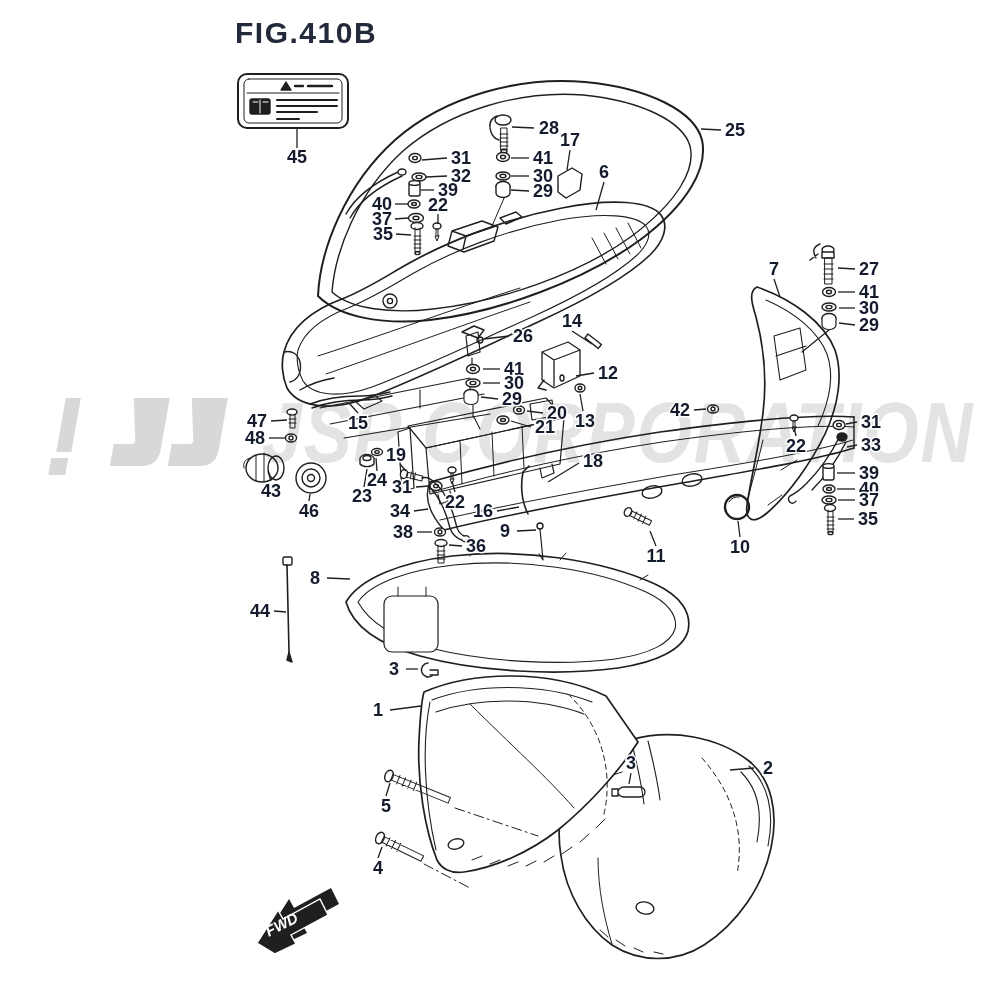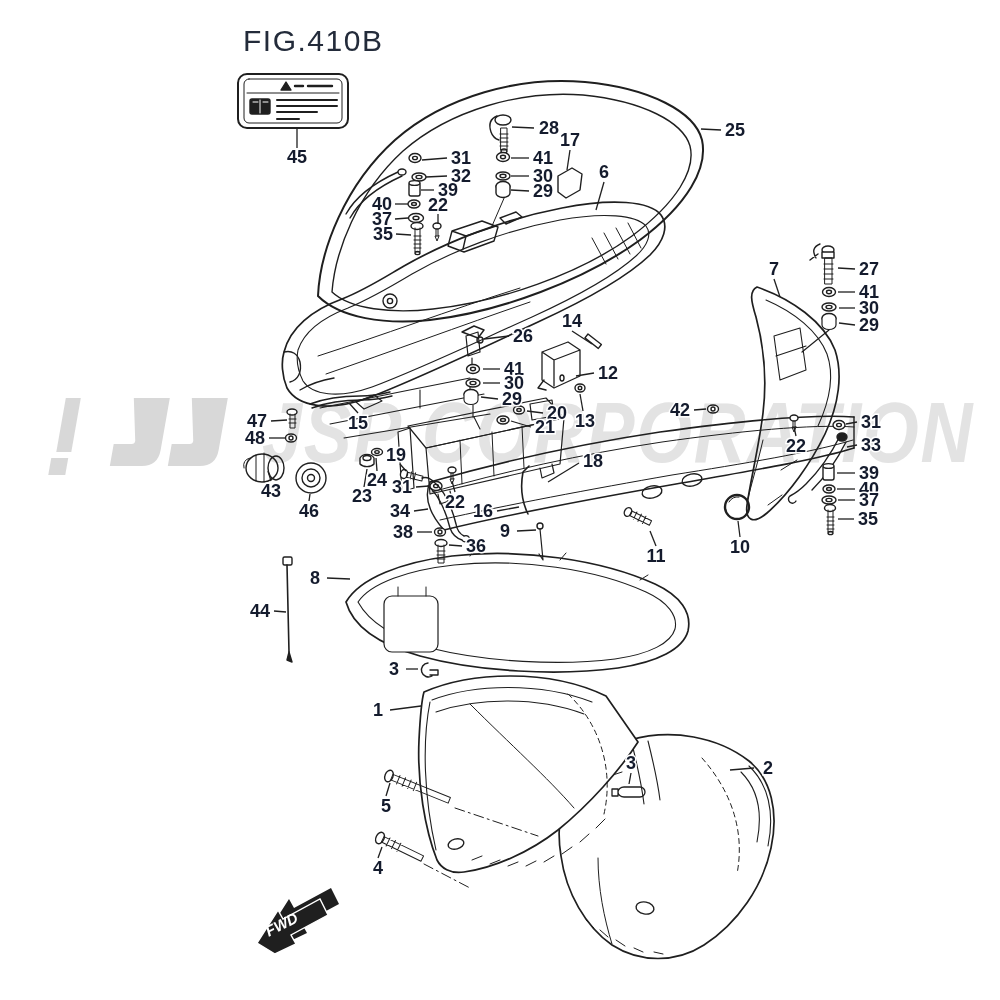--- a/index.html
+++ b/index.html
@@ -1,22 +1,22 @@
 <!DOCTYPE html>
 <html><head>
 <meta charset="utf-8">
 <style>
   html,body { margin:0; padding:0; background:#fff; }
   .page {
     position:relative; width:1000px; height:1000px; background:#fff;
     overflow:hidden; font-family:"Liberation Sans", sans-serif;
   }
   .fig-title {
-    position:absolute; left:231px; top:12px; margin:12px;
-    font-size:30px; font-weight:400; letter-spacing:1.5px; color:#232b3a;
+    position:absolute; left:231px; top:12px; margin:4px;
+    font-size:30px; font-weight:700; letter-spacing:1.5px; color:#232b3a;
   }
   svg.diagram { position:absolute; left:0; top:0; }
   svg text { font-family:"Liberation Sans", sans-serif; }
   .callout {
     font-size:18px; font-weight:bold;
     text-anchor:middle; dominant-baseline:central;
     paint-order:stroke; stroke:#ffffff; stroke-width:3px;
   }
   .wm-text {
     font-size:86px; font-weight:bold; font-style:italic; letter-spacing:2px;

